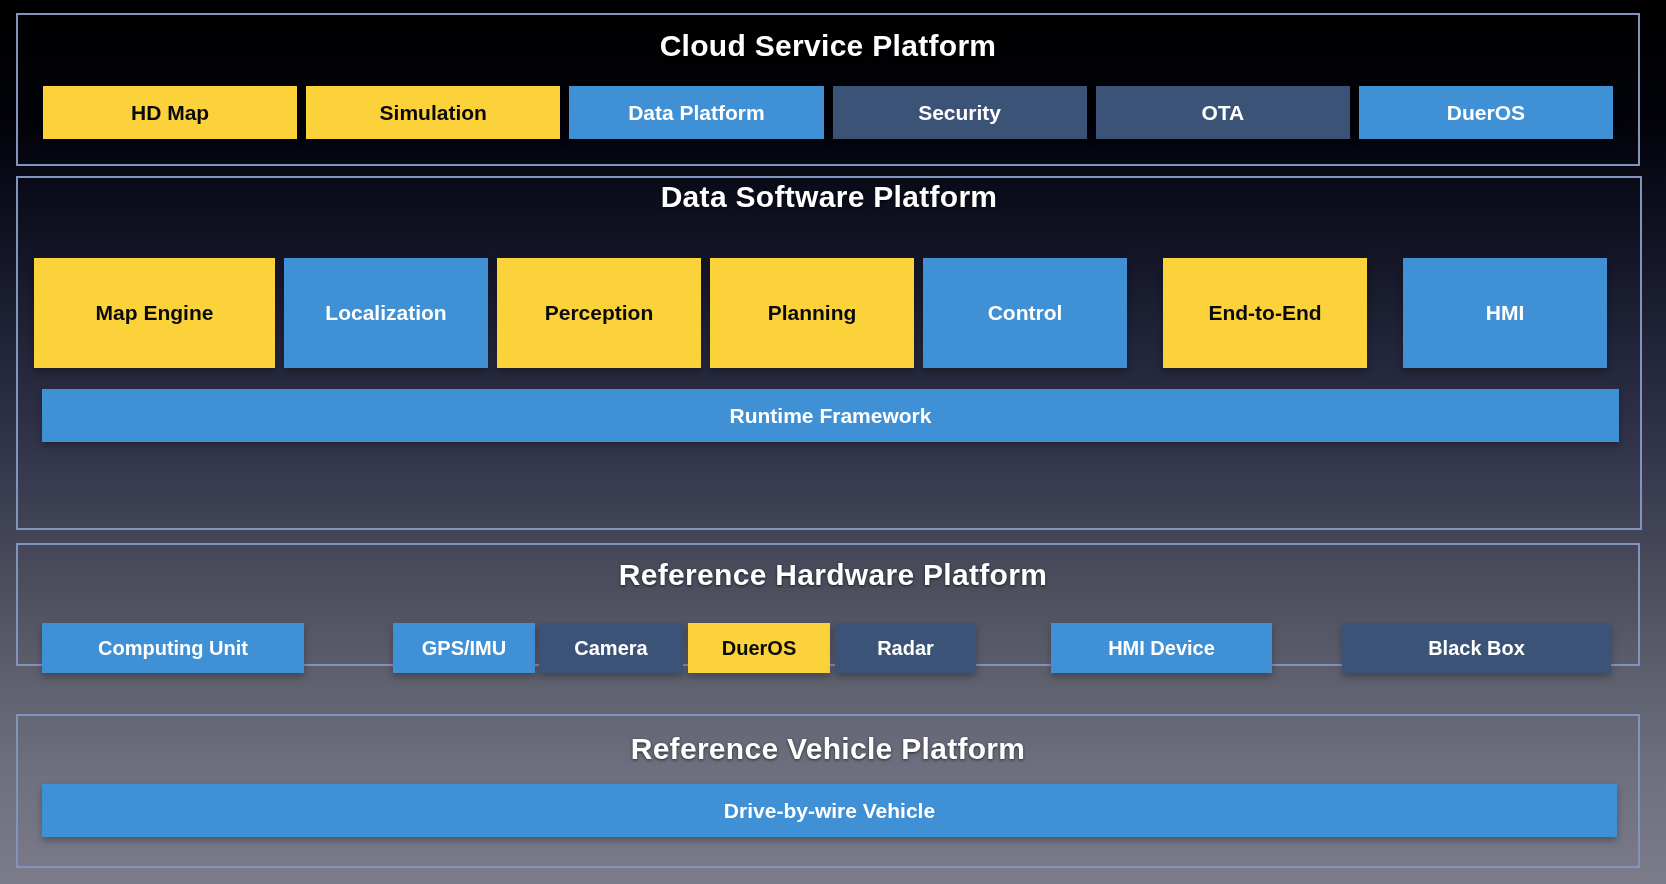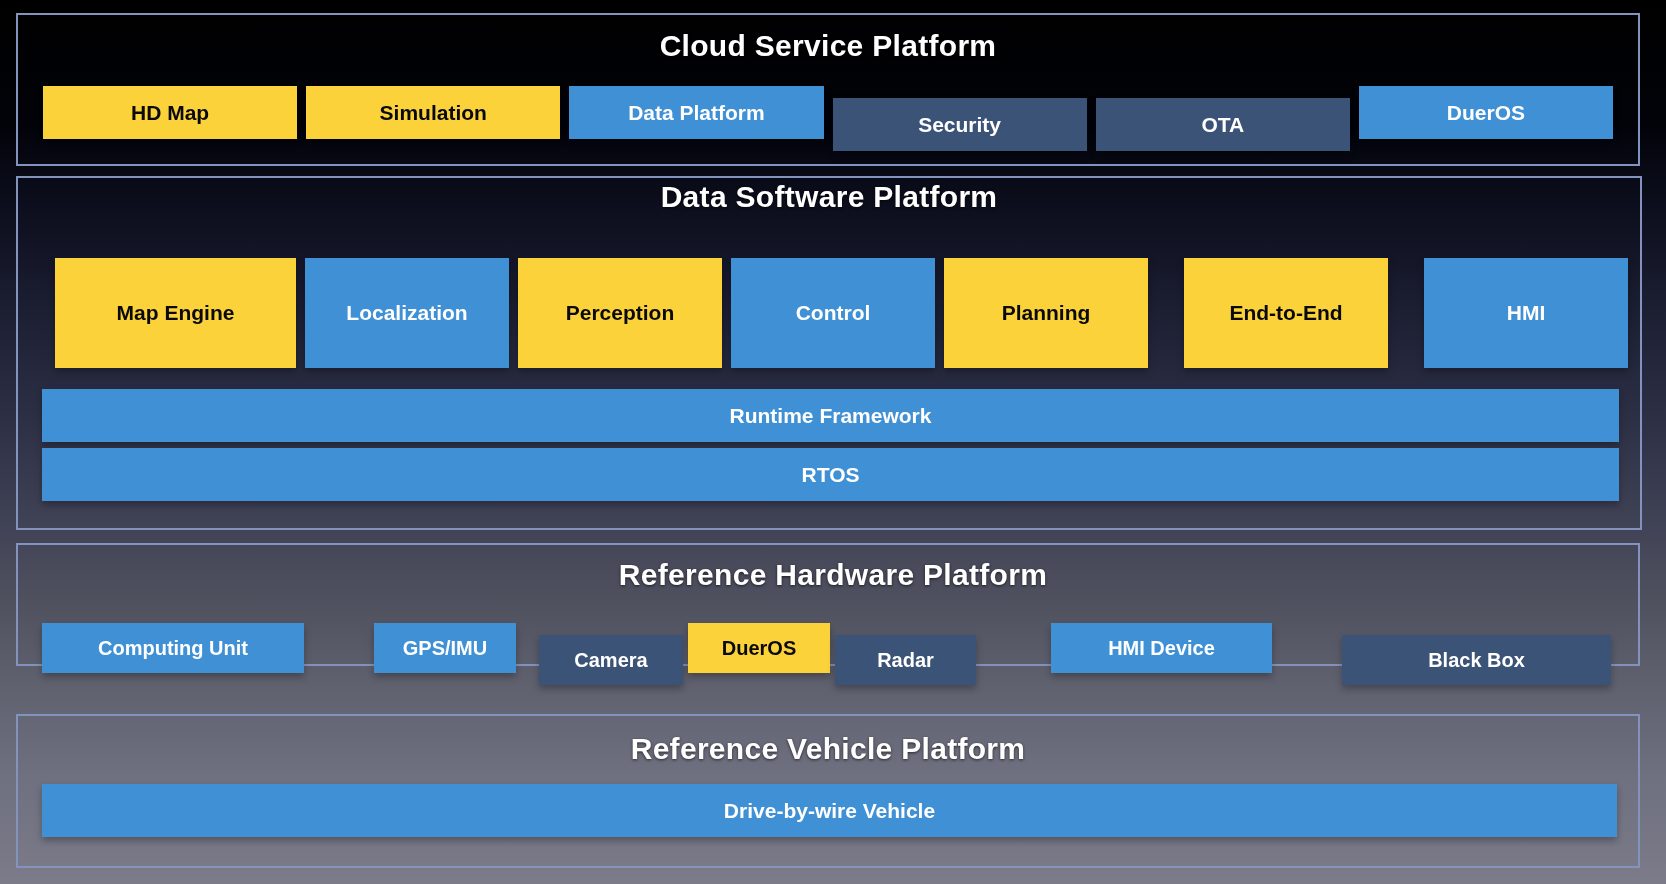--- a/index.html
+++ b/index.html
@@ -30,52 +30,52 @@
   .box {
     display:flex; align-items:center; justify-content:center;
     box-sizing:border-box;
     font-weight:bold;
     font-size:21px;
     box-shadow:0 4px 7px rgba(0,0,0,0.28);
     text-align:center;
   }
   .box.yellow { background:var(--yellow,#fbd23a); color:var(--yellow-box-text,#0a0a0a); }
   .box.blue   { background:var(--blue,#3f90d5);   color:var(--blue-box-text,#ffffff); }
-  .box.slate  { background:var(--slate,#3b5377);  color:var(--blue-box-text,#ffffff);margin-top:12px; }
+  .box.slate  { background:var(--slate,#3b5377);  color:var(--blue-box-text,#ffffff); }
 
   
   #sec-cloud { left:16px; top:13px; width:1624px; height:153px; }
   #sec-cloud .sec-title { margin-top:16px;text-align:center; }
   .cloud-row {
     position:absolute; left:0; top:71px; width:100%;
     display:flex; gap:9px; padding:0 25px; box-sizing:border-box;border-radius:9px;
   }
   .cloud-row .box { flex:1; height:53px; }
 
   
   #sec-software { left:16px; top:176px; width:1626px; height:354px; }
   #sec-software .sec-title { margin-top:4px; }
   .module-row {
     position:absolute; left:0; top:80px; width:100%;
-    display:flex; gap:9px; padding-left:37px; box-sizing:border-box;
+    display:flex; gap:9px; padding-left:16px; box-sizing:border-box;
   }
   .module-row .box { flex:none; height:110px; }
   .w-wide { width:241px; }
   .w-std  { width:204px; }
   .gap-left { margin-left:27px; }
   .bar { position:absolute; left:24px; width:1577px; height:53px; }
   #bar-runtime { top:211px; }
   #bar-rtos { top:270px; }
 
   
   #sec-hardware { left:16px; top:543px; width:1624px; height:123px;padding-left:10px; }
   #sec-hardware .sec-title { margin-top:15px; }
   .hw-box { position:absolute; top:78px; height:50px; font-size:20px; }
   #hw-computing { left:24px;   width:262px; }
-  #hw-gps       { left:356px;  width:142px; }
+  #hw-gps       { left:375px;  width:142px; }
   #hw-camera    { left:521px;  width:144px; }
   #hw-lidar     { left:670px;  width:142px; }
   #hw-radar     { left:817px;  width:141px; }
   #hw-hmi       { left:1033px; width:221px; }
   #hw-blackbox  { left:1324px; width:269px; }
 
   
   #sec-vehicle { left:16px; top:714px; width:1624px; height:154px; }
   #sec-vehicle .sec-title { margin-top:18px; }
   #bar-vehicle { position:absolute; left:24px; top:68px; width:1575px; height:53px; }
@@ -96,27 +96,26 @@
       <div class="box blue">DuerOS</div>
     </div>
   </div>
 
   <div class="section" id="sec-software">
     <div class="sec-title">Data Software Platform</div>
     <div class="module-row">
       <div class="box yellow w-wide">Map Engine</div>
       <div class="box blue w-std">Localization</div>
       <div class="box yellow w-std">Perception</div>
+      <div class="box yellow w-std">Planning</div>
       <div class="box blue w-std">Control</div>
-      <div class="box yellow w-std">Planning</div>
       <div class="box yellow w-std gap-left">End-to-End</div>
       <div class="box blue w-std gap-left">HMI</div>
     </div>
     <div class="box blue bar" id="bar-runtime">Runtime Framework</div>
-    <div class="box blue bar" id="bar-rtos">RTOS</div>
   </div>
 
   <div class="section" id="sec-hardware">
     <div class="sec-title">Reference Hardware Platform</div>
     <div class="box blue hw-box" id="hw-computing">Computing Unit</div>
     <div class="box blue hw-box" id="hw-gps">GPS/IMU</div>
     <div class="box slate hw-box" id="hw-camera">Camera</div>
     <div class="box yellow hw-box" id="hw-lidar">DuerOS</div>
     <div class="box slate hw-box" id="hw-radar">Radar</div>
     <div class="box slate hw-box" id="hw-blackbox">Black Box</div>

